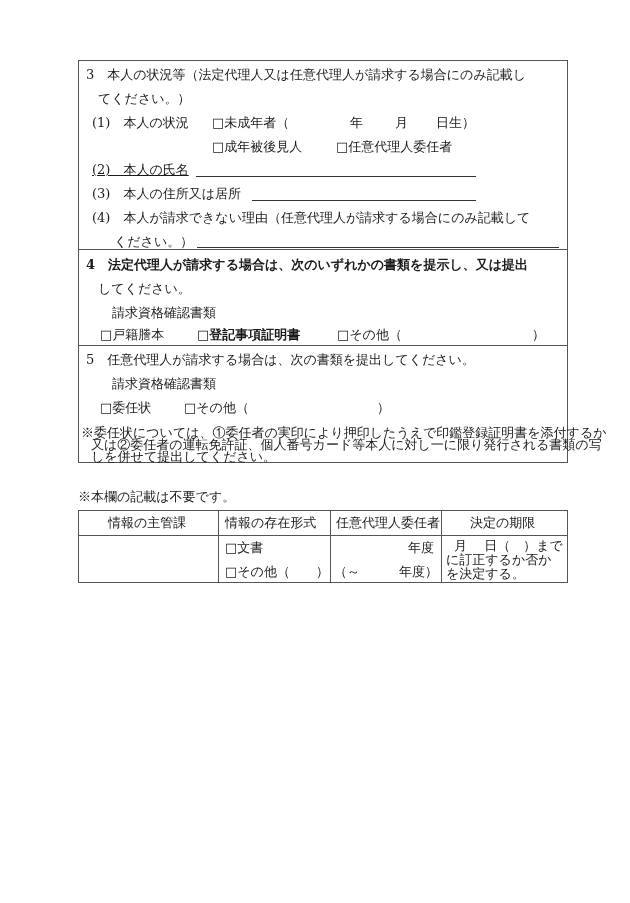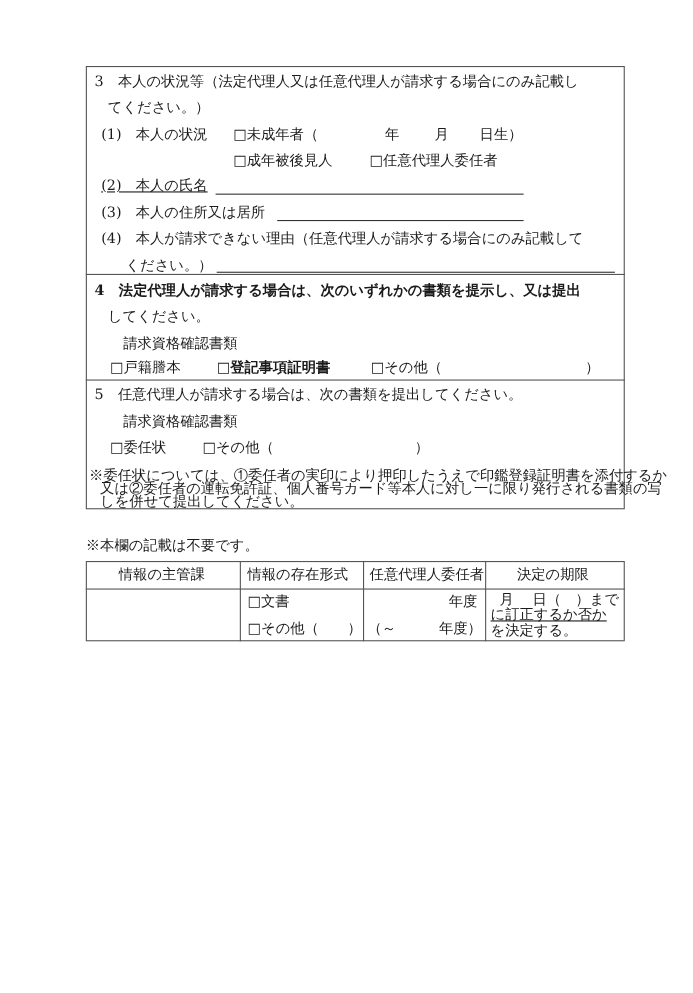--- a/index.html
+++ b/index.html
@@ -74,14 +74,14 @@
 <div class="abs t" style="left:336px; top:516px;">任意代理人委任者</div>
 <div class="abs t" style="left:470px; top:516px;">決定の期限</div>
 
 <div class="abs t" style="left:225px; top:541px;">□文書</div>
 <div class="abs t" style="left:225px; top:565px;">□その他（　　）</div>
 
 <div class="abs t" style="left:408px; top:541px;">年度</div>
 <div class="abs t" style="left:334px; top:565px;">（～　　　年度）</div>
 
 <div class="abs t" style="left:454px; top:539px;">月　 日（　）まで</div>
-<div class="abs t" style="left:446px; top:553px;text-decoration:underline;">に訂正するか否か</div>
+<div class="abs t" style="left:446px; top:553px;">に訂正するか否か</div>
 <div class="abs t" style="left:446px; top:567px;">を決定する。</div>
 
 </body></html>

